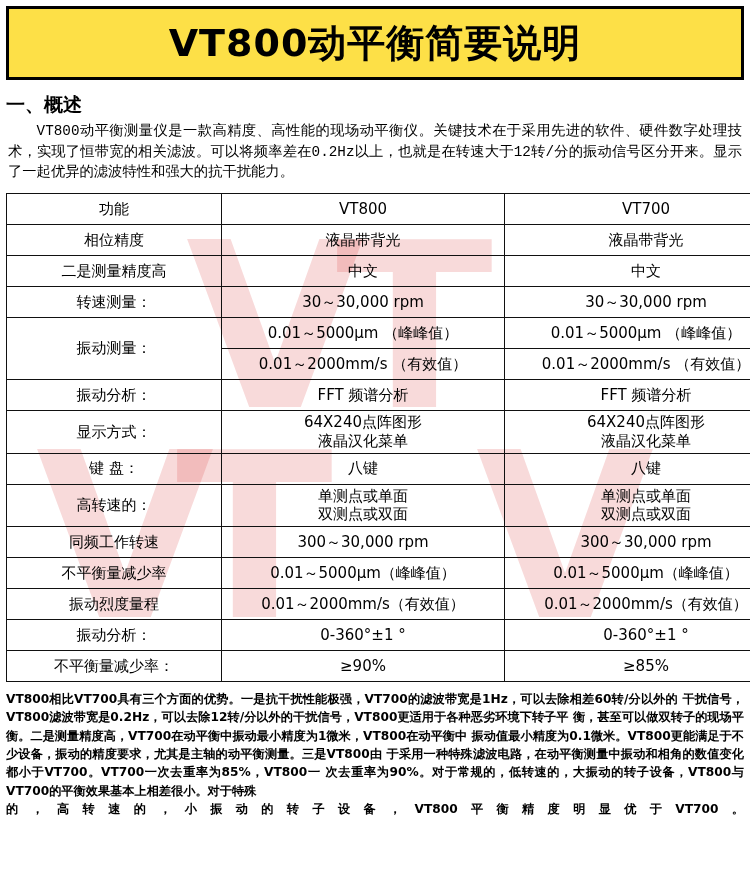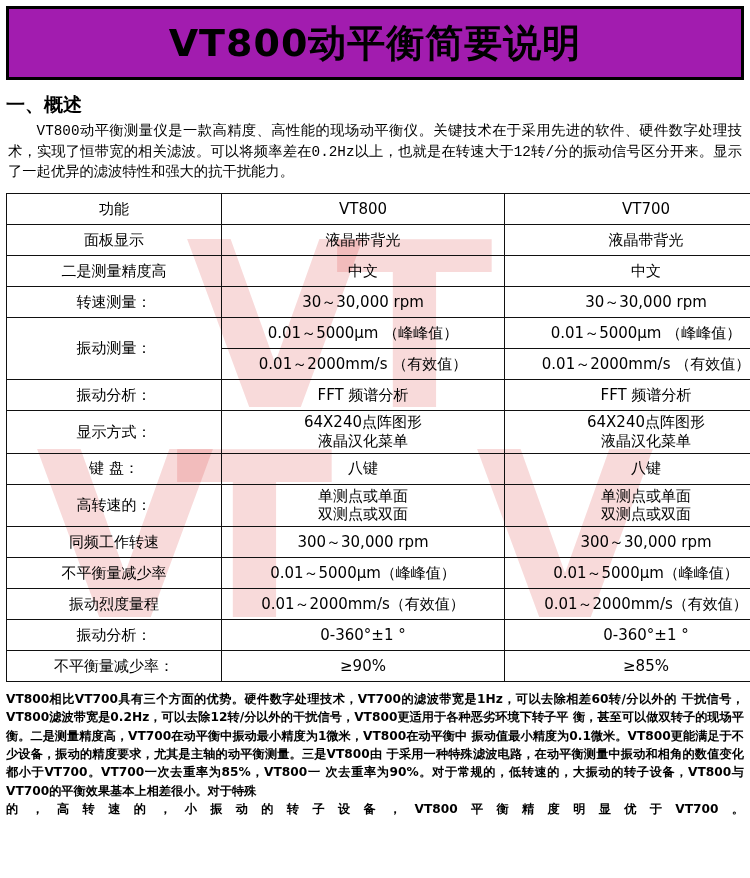--- a/index.html
+++ b/index.html
@@ -22,21 +22,21 @@
   }
 
   
   .title-banner {
     margin: 6px 6px 12px 6px;
     border: 3px solid #000000;
     height: 68px;
     display: flex;
     align-items: center;
     justify-content: center;
-    background: #a21caf;
+    background: #fde047;
     text-align: right;
   }
   .title-text {
     font-family: "DejaVu Sans", sans-serif;
     font-weight: bold;
     font-size: 38px;
     letter-spacing: 1px;
     line-height: 1;
   }
 
@@ -151,21 +151,21 @@
 
     <table class="spec">
       <tbody>
         <tr>
           <td class="label">功能</td>
           <td class="val">VT800</td>
           <td class="val">VT700</td>
         </tr>
 
         <tr>
-          <td class="label">面板显示</td>
+          <td class="label">相位精度</td>
           <td class="val">液晶带背光</td>
           <td class="val">液晶带背光</td>
         </tr>
 
         <tr>
           <td class="label">二是测量精度高</td>
           <td class="val">中文</td>
           <td class="val">中文</td>
         </tr>
 
@@ -248,21 +248,21 @@
         <tr>
           <td class="label">不平衡量减少率：</td>
           <td class="val">≥90%</td>
           <td class="val">≥85%</td>
         </tr>
       </tbody>
     </table>
   </div>
 
   <div class="bottom-note">
-    <span>VT800相比VT700具有三个方面的优势。硬件数字处理技术，VT700的滤波带宽是1Hz，可以去除相差60转/分以外的</span>
+    <span>VT800相比VT700具有三个方面的优势。一是抗干扰性能极强，VT700的滤波带宽是1Hz，可以去除相差60转/分以外的</span>
     <span>干扰信号，VT800滤波带宽是0.2Hz，可以去除12转/分以外的干扰信号，VT800更适用于各种恶劣环境下转子平</span>
     <span>衡，甚至可以做双转子的现场平衡。二是测量精度高，VT700在动平衡中振动最小精度为1微米，VT800在动平衡中</span>
     <span>振动值最小精度为0.1微米。VT800更能满足于不少设备，振动的精度要求，尤其是主轴的动平衡测量。三是VT800由</span>
     <span>于采用一种特殊滤波电路，在动平衡测量中振动和相角的数值变化都小于VT700。VT700一次去重率为85%，VT800一</span>
     <span>次去重率为90%。对于常规的，低转速的，大振动的转子设备，VT800与VT700的平衡效果基本上相差很小。对于特殊</span>
     <span class="last-line">的，高转速的，小振动的转子设备，VT800平衡精度明显优于VT700。</span>
   </div>
 
 </div>
 

